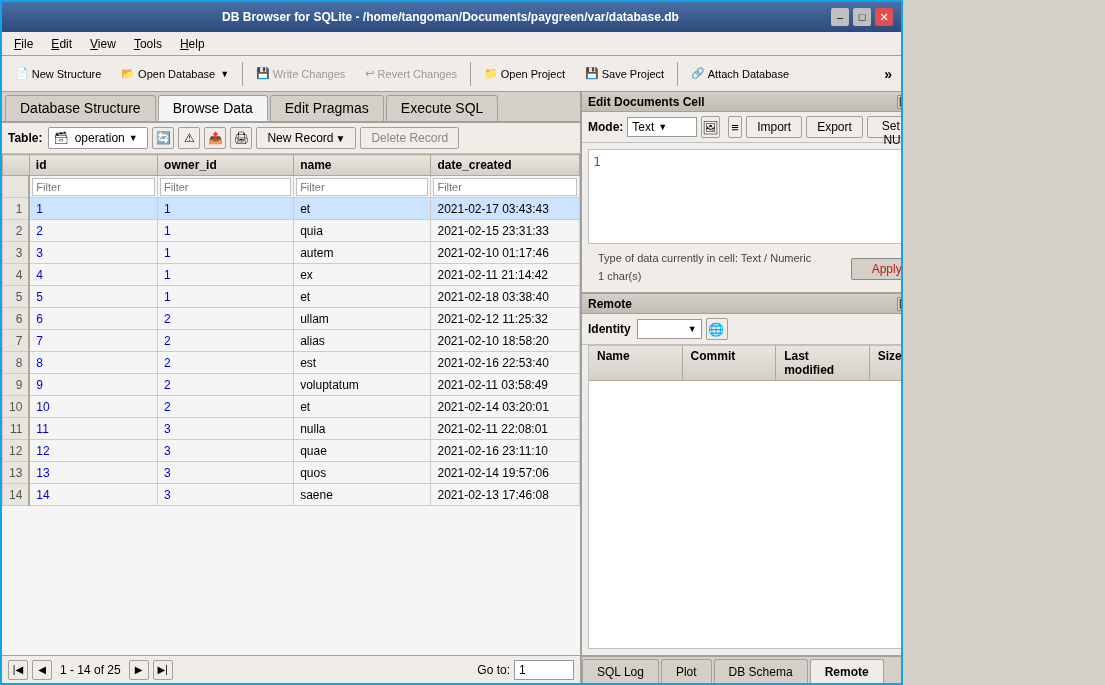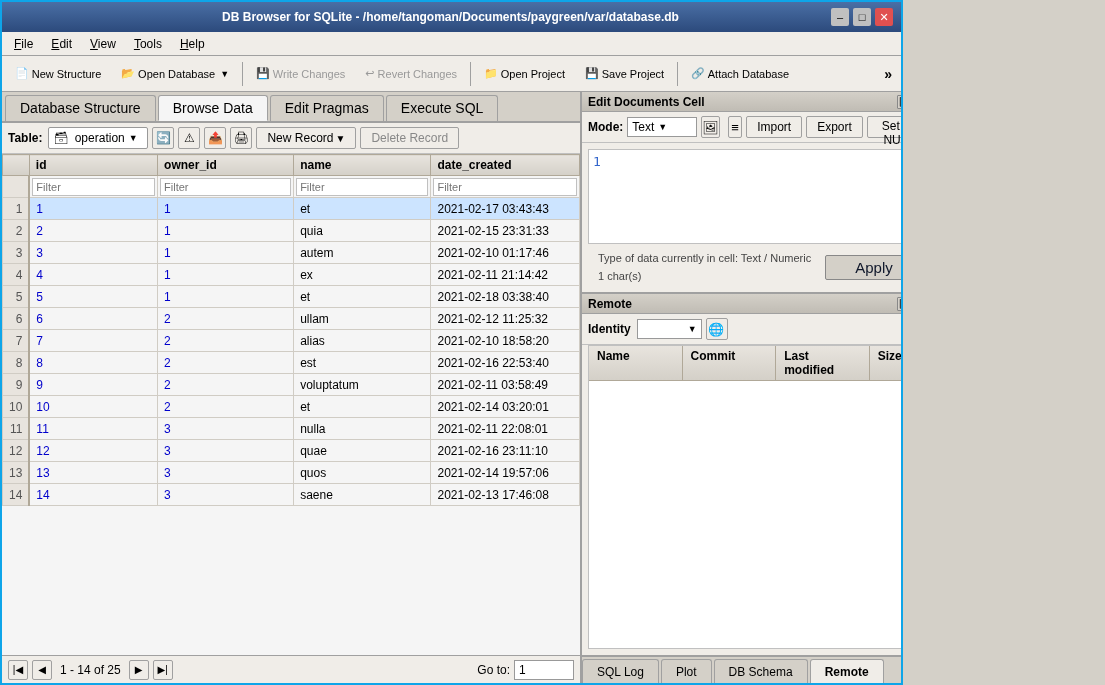--- a/index.html
+++ b/index.html
@@ -70,21 +70,21 @@
     .panel-ctrl-btn { width: 16px; height: 14px; background: #d4d0c8; border: 1px solid #888; cursor: pointer; display: flex; align-items: center; justify-content: center; font-size: 9px; border-radius: 1px; }
     .edit-cell-toolbar { display: flex; align-items: center; padding: 4px 6px; gap: 4px; background: #f0ede8; border-bottom: 1px solid #c0c0c0; }
     .mode-label { font-size: 12px; font-weight: bold; }
     .mode-select { display: flex; align-items: center; padding: 1px 4px; background: white; border: 1px solid #999; height: 20px; min-width: 70px; font-size: 12px; cursor: pointer; }
     .mode-select-arrow { font-size: 9px; margin-left: 4px; }
     .cell-icon-btn { width: 22px; height: 22px; display: flex; align-items: center; justify-content: center; background: #f0ede8; border: 1px solid #a0a0a0; cursor: pointer; border-radius: 2px; font-size: 13px; }
     .cell-action-btn { padding: 2px 10px; background: #f0ede8; border: 1px solid #a0a0a0; cursor: pointer; font-size: 12px; height: 22px; border-radius: 2px; }
     .cell-action-btn.null-btn { font-size: 12px; }
     .cell-text-area { margin: 6px; background: white; border: 1px solid #c0c0c0; height: 95px; font-size: 13px; padding: 4px; color: #3366cc; font-family: monospace; }
     .cell-info { padding: 2px 8px 4px 8px; font-size: 11px; color: #444; }
-    .apply-btn { display: block; margin: 0 6px 6px auto; padding: 3px 29px; background: #d4d0c8; border: 1px solid #888; cursor: pointer; font-size: 15px; color: #0f172a; border-radius: 2px; width: fit-content; }
+    .apply-btn { display: block; margin: 0 6px 6px auto; padding: 3px 20px; background: #d4d0c8; border: 1px solid #888; cursor: pointer; font-size: 12px; color: #b91c1c; border-radius: 2px; width: fit-content; }
 
     
     .remote-panel { flex: 1; display: flex; flex-direction: column; background: #f0ede8; }
     .remote-panel-title-bar { display: flex; align-items: center; justify-content: space-between; background: linear-gradient(to bottom, #d4d0c8, #c0bcb4); padding: 2px 6px; border-bottom: 1px solid #a0a0a0; height: 20px; }
     .remote-toolbar { display: flex; align-items: center; padding: 4px 6px; gap: 4px; background: #f0ede8; border-bottom: 1px solid #c0c0c0; }
     .identity-label { font-size: 12px; font-weight: bold; margin-right: 2px; }
     .identity-select { display: flex; align-items: center; padding: 1px 4px; background: white; border: 1px solid #999; height: 20px; min-width: 65px; font-size: 12px; cursor: pointer; }
     .remote-table-header { display: flex; background: linear-gradient(to bottom, #e8e4de, #d4d0c8); border-bottom: 1px solid #b0a898; }
     .remote-col-header { padding: 3px 8px; font-size: 12px; font-weight: bold; border-right: 1px solid #b0a898; flex: 1; }
     .remote-col-header:last-child { border-right: none; flex: 0 0 60px; }

